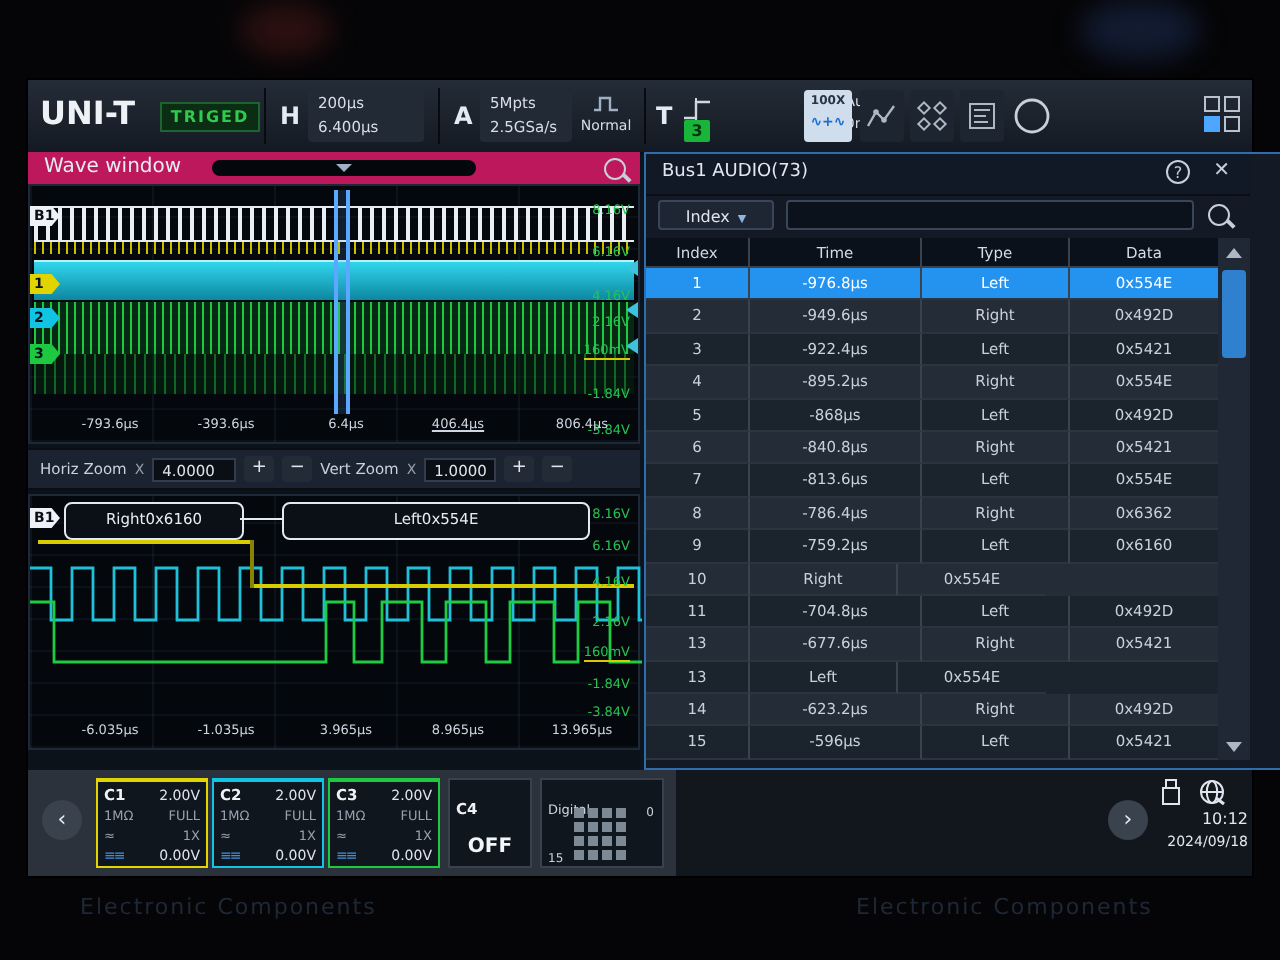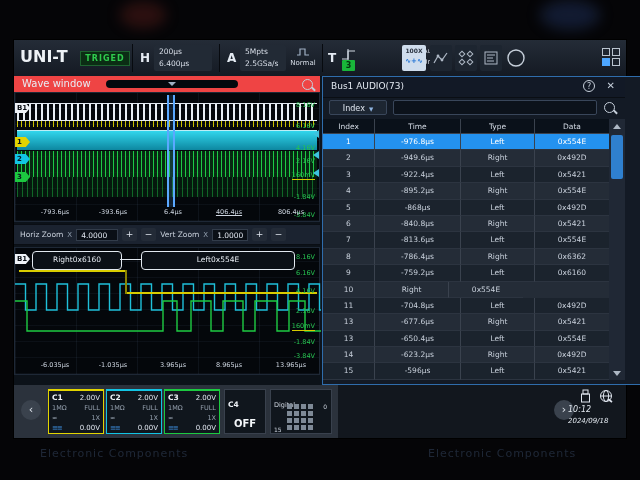--- a/index.html
+++ b/index.html
@@ -25,21 +25,21 @@
   .auto-col span{display:block;font-size:7px;line-height:11px;color:#d8dee8;white-space:nowrap;}
   .probe-btn{top:5px;width:24px;height:26px;background:#cfdded;border-radius:2px;text-align:center;}
   .probe-btn .pt{display:block;font-size:6px;line-height:11px;color:#2a3442;font-weight:bold;}
   .probe-btn .pw{display:block;font-size:7px;line-height:11px;color:#1a6fd4;font-weight:bold;}
   .tool-btn{top:5px;width:22px;height:26px;background:#1d2530;border-radius:2px;display:flex;align-items:center;justify-content:center;}
   .layout-icon{top:8px;width:19px;height:19px;display:grid;grid-template-columns:8px 8px;grid-template-rows:8px 8px;gap:2px;}
   .layout-icon i{border:1px solid #b9c3cf;box-sizing:border-box;}
   .layout-icon i.fill{background:#4da6ff;border-color:#4da6ff;}
   
   #wavepanel{left:0;top:36px;width:306px;height:309px;background:#0c1219;}
-  #wave-title{left:0;top:0;width:306px;height:16px;background:#ef4444;}
+  #wave-title{left:0;top:0;width:306px;height:16px;background:#be185d;}
   #wave-title .t{left:8px;top:2px;font-size:10px;color:#e7ecf3;}
   .scrubber{left:92px;top:4px;width:132px;height:8px;background:#04080d;border-radius:4px;}
   .scrubber .tri{position:absolute;left:62px;top:2px;width:0;height:0;border-left:4px solid transparent;border-right:4px solid transparent;border-top:4px solid #9fb0c4;}
   .mag{width:9px;height:9px;border:1.5px solid #c6cfda;border-radius:50%;}
   .mag:after{content:"";position:absolute;left:8px;top:8px;width:5px;height:1.5px;background:#c6cfda;transform:rotate(45deg);}
   .graph{left:0;width:306px;background:#04070b;border:1px solid #1e2836;box-sizing:border-box;
     background-image:repeating-linear-gradient(90deg,rgba(110,140,180,.09) 0 1px,transparent 1px 61px),
                      repeating-linear-gradient(0deg,rgba(110,140,180,.07) 0 1px,transparent 1px 16px);}
   #overview{top:16px;height:130px;}
   #zoomgraph{top:171px;height:128px;}
@@ -100,21 +100,21 @@
   .card .r{display:flex;justify-content:space-between;line-height:10px;}
   .card .nm{font-size:7.5px;font-weight:bold;color:#eef2f7;}
   .card .bg{font-size:7px;color:#dfe5ee;}
   .card .sm{font-size:6.5px;color:#96a2b0;text-align:right;}
   .card .blu{font-size:7px;color:#3d8fe0;letter-spacing:-1px;}
   #c4card .off{display:block;text-align:center;font-size:10px;font-weight:bold;color:#f3f6f9;line-height:26px;}
   #digcard .dg{position:absolute;left:16px;top:14px;display:grid;grid-template-columns:repeat(4,5px);grid-template-rows:repeat(4,5px);gap:2px;}
   #digcard .dg i{background:#7e8996;}
   #digcard .d0{position:absolute;right:4px;top:13px;font-size:6px;color:#c9d1dc;}
   #digcard .d15{position:absolute;left:3px;top:36px;font-size:6px;color:#c9d1dc;}
-  #status{right:2px;top:3px;width:56px;text-align:left;font-style:italic;}
+  #status{right:2px;top:3px;width:56px;text-align:right;}
   #status .icons{display:flex;justify-content:center;gap:8px;height:16px;align-items:center;}
   #status .tm{display:block;font-size:8px;color:#e2e8ef;line-height:12px;}
   #status .dt{display:block;font-size:7px;color:#e2e8ef;line-height:10px;}
   
   .wm{font-size:11px;color:rgba(96,128,176,.28);letter-spacing:1px;}
   .blob{filter:blur(7px);border-radius:50%;}
 </style>
 </head>
 <body>
 
@@ -383,21 +383,20 @@
               <div class="tcell c3">0x492D</div>
             </div>
             <div class="trow even">
               <div class="tcell c0">13</div>
               <div class="tcell c1">-677.6µs</div>
               <div class="tcell c2">Right</div>
               <div class="tcell c3">0x5421</div>
             </div>
             <div class="trow odd">
               <div class="tcell c0">13</div>
-              <div class="tcell c1">-650.4µs</div>
               <div class="tcell c2">Left</div>
               <div class="tcell c3">0x554E</div>
             </div>
             <div class="trow even">
               <div class="tcell c0">14</div>
               <div class="tcell c1">-623.2µs</div>
               <div class="tcell c2">Right</div>
               <div class="tcell c3">0x492D</div>
             </div>
             <div class="trow odd">

